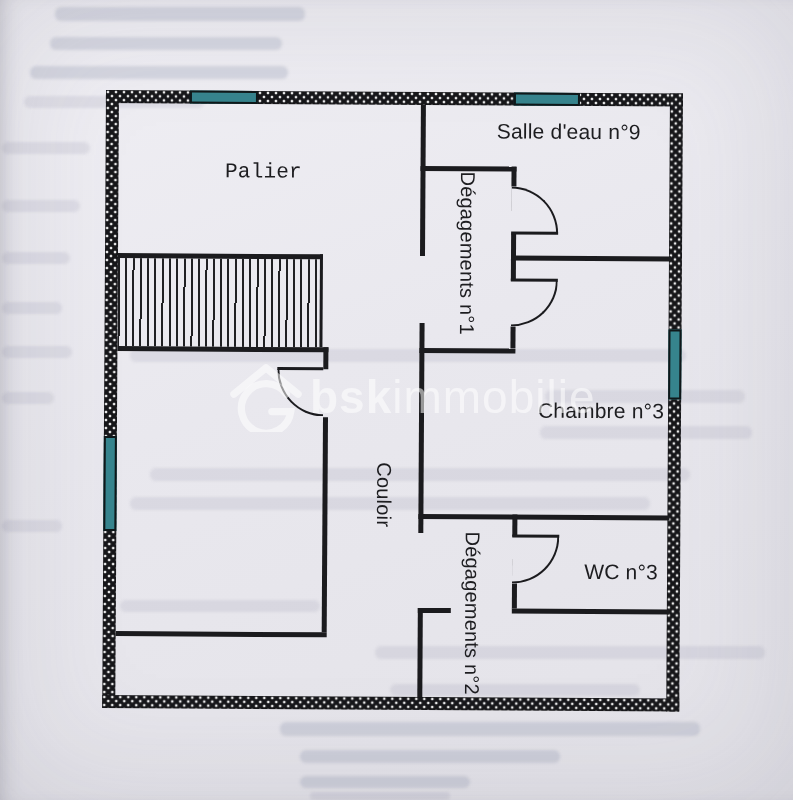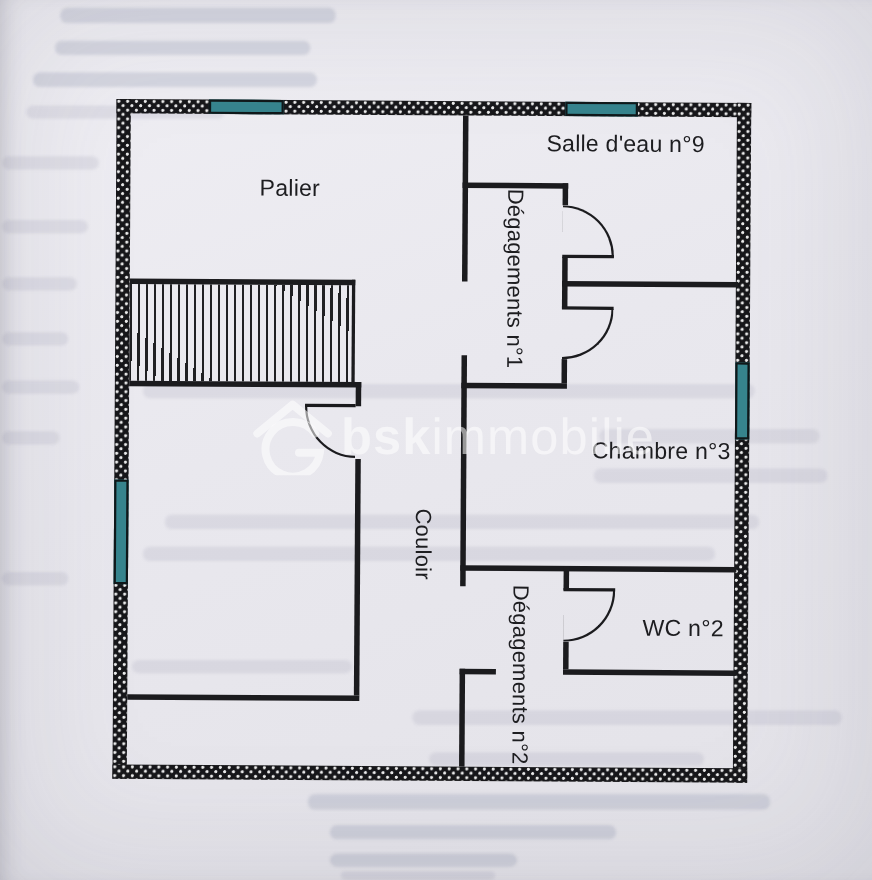--- a/index.html
+++ b/index.html
@@ -118,27 +118,27 @@
 
     <div class="leaf" style="left:406px;top:186px;width:47px;"></div>
     <div class="arc se" style="left:406px;top:188px;width:47px;height:46px;"></div>
 
     <div class="leaf" style="left:409px;top:442px;width:47px;"></div>
     <div class="arc se" style="left:409px;top:444px;width:47px;height:47px;"></div>
 
     <div class="leaf" style="left:173px;top:276px;width:46px;"></div>
     <div class="arc sw" style="left:173px;top:278px;width:46px;height:47px;"></div>
 
-    <div class="lbl" style="left:158px;top:81px;">Palier</div>
+    <div class="lbl" style="left:158px;top:81px;font-family:Liberation Mono, monospace;">Palier</div>
     <div class="lbl" style="left:463px;top:39px;">Salle d'eau n°9</div>
     <div class="vlbl" style="left:362px;top:161px;">Dégagements n°1</div>
     <div class="lbl" style="left:497px;top:318px;">Chambre n°3</div>
     <div class="vlbl" style="left:280px;top:403px;">Couloir</div>
     <div class="vlbl" style="left:369px;top:521px;">Dégagements n°2</div>
-    <div class="lbl" style="left:518px;top:479px;">WC n°2</div>
+    <div class="lbl" style="left:518px;top:479px;">WC n°3</div>
   </div>
 
   <div class="wm">
     <svg width="76" height="70" viewBox="0 0 52 48" fill="none">
       <path d="M4 22 L26 4 L48 22" stroke="rgba(255,255,255,.55)" stroke-width="5" stroke-linecap="round" stroke-linejoin="round"></path>
       <path d="M40 22 A17 17 0 1 0 43 34 L30 34" stroke="rgba(255,255,255,.55)" stroke-width="5" stroke-linecap="round" fill="none"></path>
     </svg>
     <div class="wm-text">
       <b>bsk</b><span>immobilie</span>
     </div>

